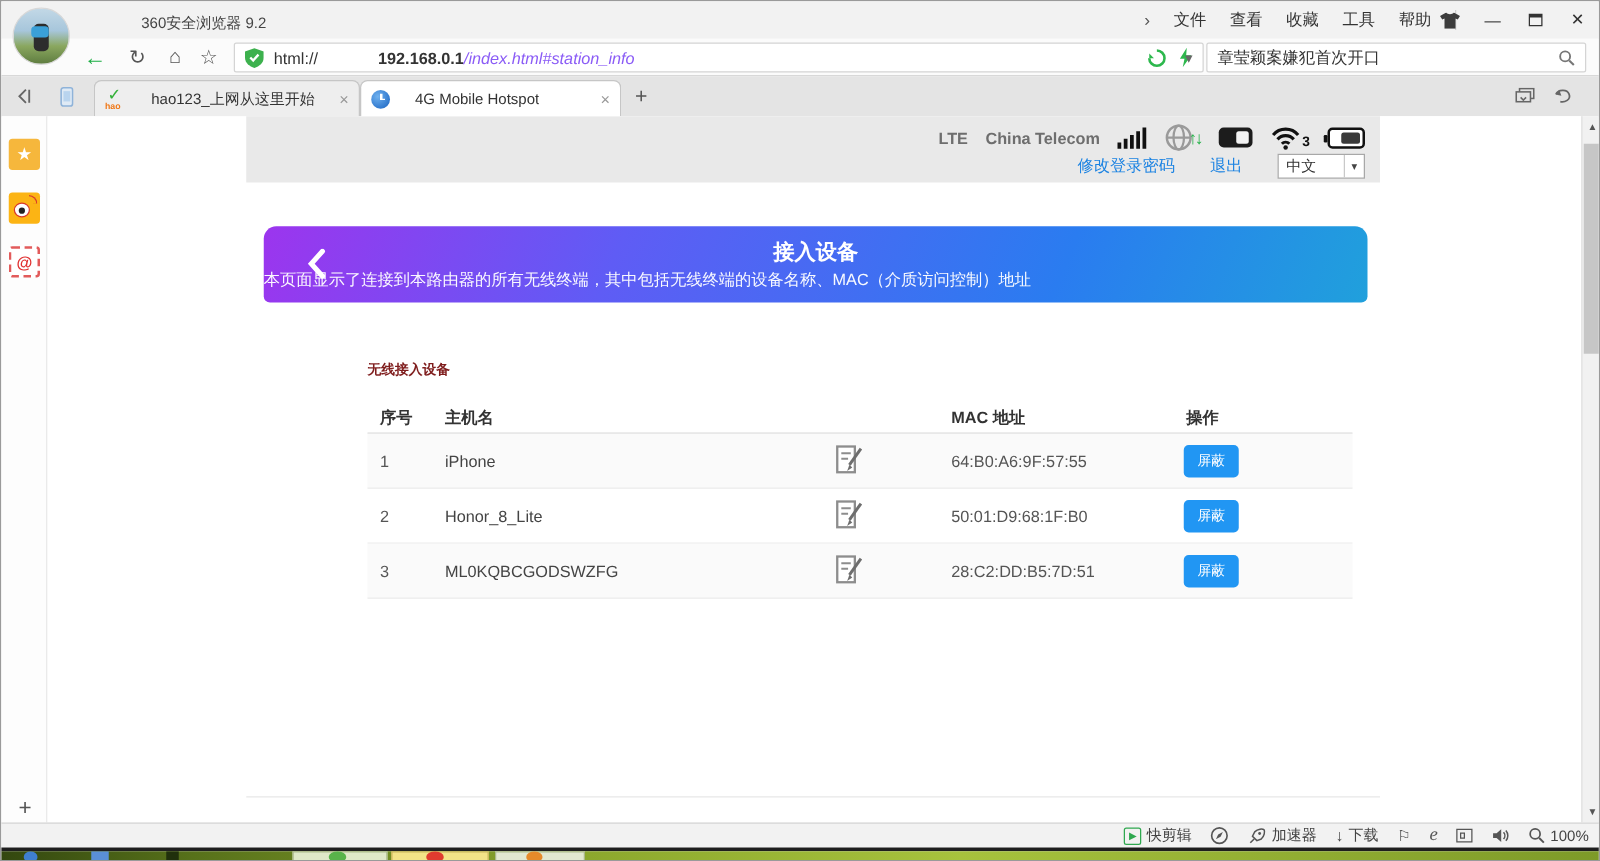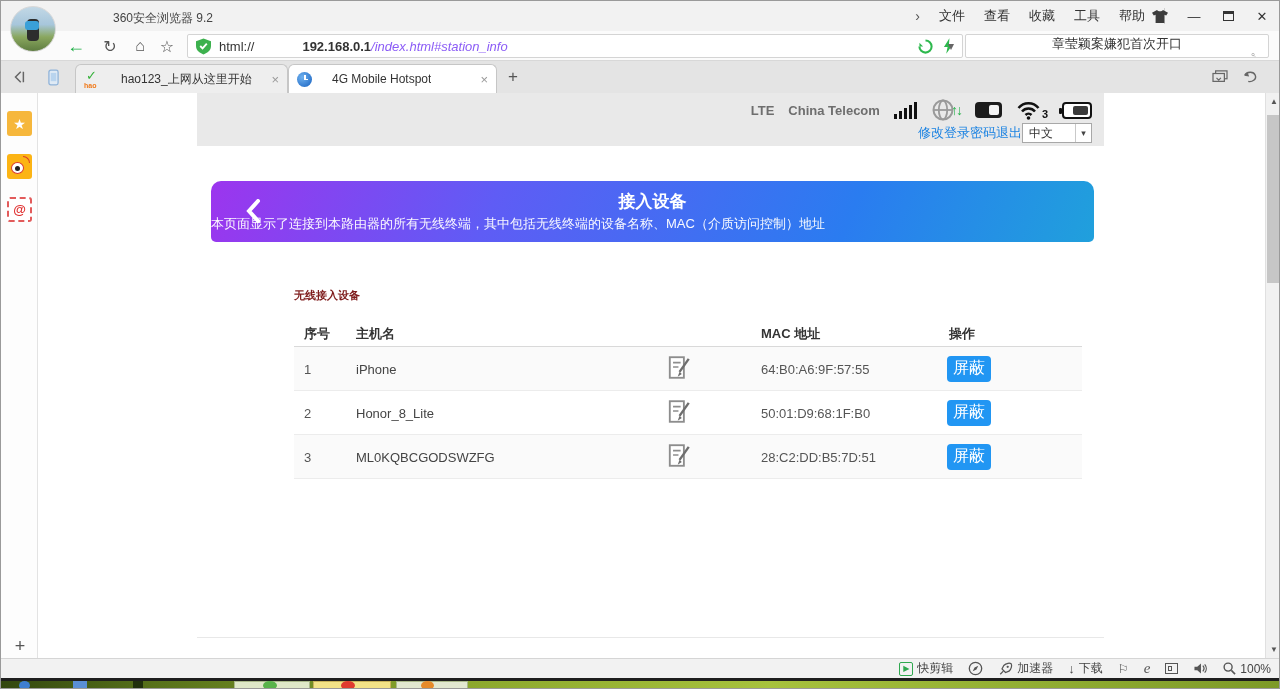--- a/index.html
+++ b/index.html
@@ -22,21 +22,21 @@
   .maxbox { width:11px; height:10px; border:1.5px solid #333; border-top-width:3px; }
   
   .addrbar { top:30px; left:0; width:1280px; height:30px; background:#fbfbfb; border-bottom:1px solid #d8d8d8; }
   .navico { top:30px; height:30px; display:flex; align-items:center; justify-content:center; font-size:16px; color:#555; width:26px; }
   .urlbox { top:33px; left:186px; width:776px; height:24px; background:#fff; border:1px solid #d4d4d4; border-radius:2px; display:flex; align-items:center; padding:0 8px; }
   .urltext { font-size:13px; color:#333; margin-left:8px; white-space:nowrap; }
   .urltext b { font-weight:bold;margin-left:48px; }
   .urltext .dim { color:#8b5cf6;font-style:italic; }
   .urlright { margin-left:auto; display:flex; align-items:center; gap:10px; }
   .dropchev { top:30px; left:938px; width:24px; height:30px; display:flex; align-items:center; justify-content:center; color:#666; font-size:12px; }
-  .searchbox { top:33px; left:964px; width:304px; height:24px; background:#fff; border:1px solid #d4d4d4; border-radius:2px; display:flex; align-items:center; padding:0 8px; font-size:13px; color:#333;flex-direction:column; }
+  .searchbox { top:33px; left:964px; width:304px; height:24px; background:#fff; border:1px solid #d4d4d4; border-radius:2px; display:flex; align-items:center; padding:0 8px; font-size:13px; color:#333; }
   .searchbox .mag { margin-left:auto; }
   
   .tabbar { top:60px; left:0; width:1280px; height:32px; background:#e4e4e4; }
   .tabbar-ico { top:60px; height:32px; display:flex; align-items:center; justify-content:center; color:#666; }
   .tab { top:63px; height:29px; display:flex; align-items:center; padding:0 8px; font-size:12px; color:#333; border:1px solid #c6c6c6; border-bottom:none; border-radius:6px 6px 0 0; }
   .tab.inactive { background:#eeeeee; }
   .tab.active { background:#fff; z-index:2; }
   .tab .lbl { margin-left:20px; white-space:nowrap; overflow:hidden; max-width:150px; }
   .tab .x { margin-left:auto; color:#999; font-size:13px; padding-left:8px; }
   .hao-ico { position:relative; width:17px; height:16px; }
@@ -65,21 +65,21 @@
   .sigbars i { width:3px; background:#111; display:block; }
   .globe-wrap { display:flex; align-items:center; }
   .updown { font-size:14px; font-weight:bold; color:#27b24b; letter-spacing:-2px; margin-left:-4px; }
   .simico { width:27px; height:16px; background:#1c1c1c; border-radius:4px; position:relative; }
   .simico i { position:absolute; right:3px; top:3px; width:10px; height:10px; background:#f2f2f2; border-radius:2px; }
   .wifi-wrap { display:flex; align-items:flex-end; }
   .wifi-n { font-size:11px; font-weight:bold; color:#111; margin-left:1px; }
   .battico { width:30px; height:17px; border:2px solid #111; border-radius:4px; position:relative; background:#fff; }
   .battico .nub { position:absolute; left:-5px; top:4px; width:3px; height:6px; background:#111; border-radius:1px; }
   .battico .fill { position:absolute; right:2px; top:2px; bottom:2px; width:15px; background:#3a3a3a; border-radius:2px; }
-  .linkrow { position:absolute; top:30px; right:12px; display:flex; align-items:center; gap:0; }
+  .linkrow { position:absolute; top:30px; right:12px; display:flex; align-items:center; gap:28px; }
   .bluelink { font-size:13px; color:#1a82e2; cursor:pointer; }
   .langsel { width:70px; height:20px; background:#fff; border:1px solid #a8a8a8; display:flex; align-items:center; font-size:12px; color:#333; }
   .langsel .val { padding-left:6px; flex:1; }
   .langsel .arr { width:16px; height:100%; border-left:1px solid #c9c9c9; display:flex; align-items:center; justify-content:center; font-size:9px; color:#444; }
   
   .banner { top:180px; left:210px; width:883px; height:61px; border-radius:10px 10px 5px 5px;
             background:linear-gradient(112deg,#9c35ee 0%,#5f5cf5 32%,#2a7cf0 72%,#20a0dc 100%); color:#fff; }
   .backchev { position:absolute; left:34px; top:18px; width:16px; height:24px; }
   .banner-title { position:absolute; top:9px; left:0; right:0; text-align:center; font-size:17px; font-weight:bold; }
   .banner-sub { position:absolute; top:34px; left:0; right:0; font-size:13px; color:rgba(255,255,255,.96); }
@@ -89,21 +89,21 @@
   .thead { position:relative; height:30px; border-bottom:1px solid #d9d9d9; font-size:13px; font-weight:bold; color:#333; }
   .trow { position:relative; height:44px; border-bottom:1px solid #ececec; font-size:13px; color:#555; }
   .trow.alt { background:#fafafa; }
   .c-no { position:absolute; left:10px; top:50%; transform:translateY(-50%); }
   .c-host { position:absolute; left:62px; top:50%; transform:translateY(-50%); color:#444; }
   .c-edit { position:absolute; left:372px; top:50%; transform:translateY(-50%); }
   .c-mac { position:absolute; left:467px; top:50%; transform:translateY(-50%); }
   .c-act { position:absolute; left:653px; top:50%; transform:translateY(-50%); }
   .th-no { position:absolute; left:10px; top:8px; } .th-host { position:absolute; left:62px; top:8px; }
   .th-mac { position:absolute; left:467px; top:8px; } .th-act { position:absolute; left:655px; top:8px; }
-  .blockbtn { width:44px; height:26px; background:#2196f3; border:none; border-radius:4px; color:#fff; font-size:16px; font-family:inherit; cursor:pointer; }
+  .blockbtn { width:44px; height:26px; background:#2196f3; border:none; border-radius:4px; color:#fff; font-size:11px; font-family:inherit; cursor:pointer; }
   .footline { top:636px; left:196px; width:907px; height:1px; background:#e8e8e8; }
   
   .scroll { top:92px; left:1264px; width:16px; height:565px; background:#f1f1f1; border-left:1px solid #e0e0e0; }
   .scroll .arr { position:absolute; left:0; width:16px; text-align:center; font-size:8px; color:#555; }
   .scroll .thumb { position:absolute; left:1px; top:22px; width:14px; height:168px; background:#c6c6c6; }
   
   .statusbar { top:657px; left:0; width:1280px; height:20px; background:#f2f2f2; border-top:1px solid #d5d5d5; display:flex; align-items:center; justify-content:flex-end; gap:15px; padding-right:10px; font-size:12px; color:#444; }
   .sb-item { display:flex; align-items:center; gap:4px; }
   .playbox { width:14px; height:14px; border:1.5px solid #2fa84f; border-radius:2px; color:#2fa84f; font-size:8px; display:flex; align-items:center; justify-content:center; }
   .splitbox { width:13px; height:11px; border:1.3px solid #555; position:relative; }

